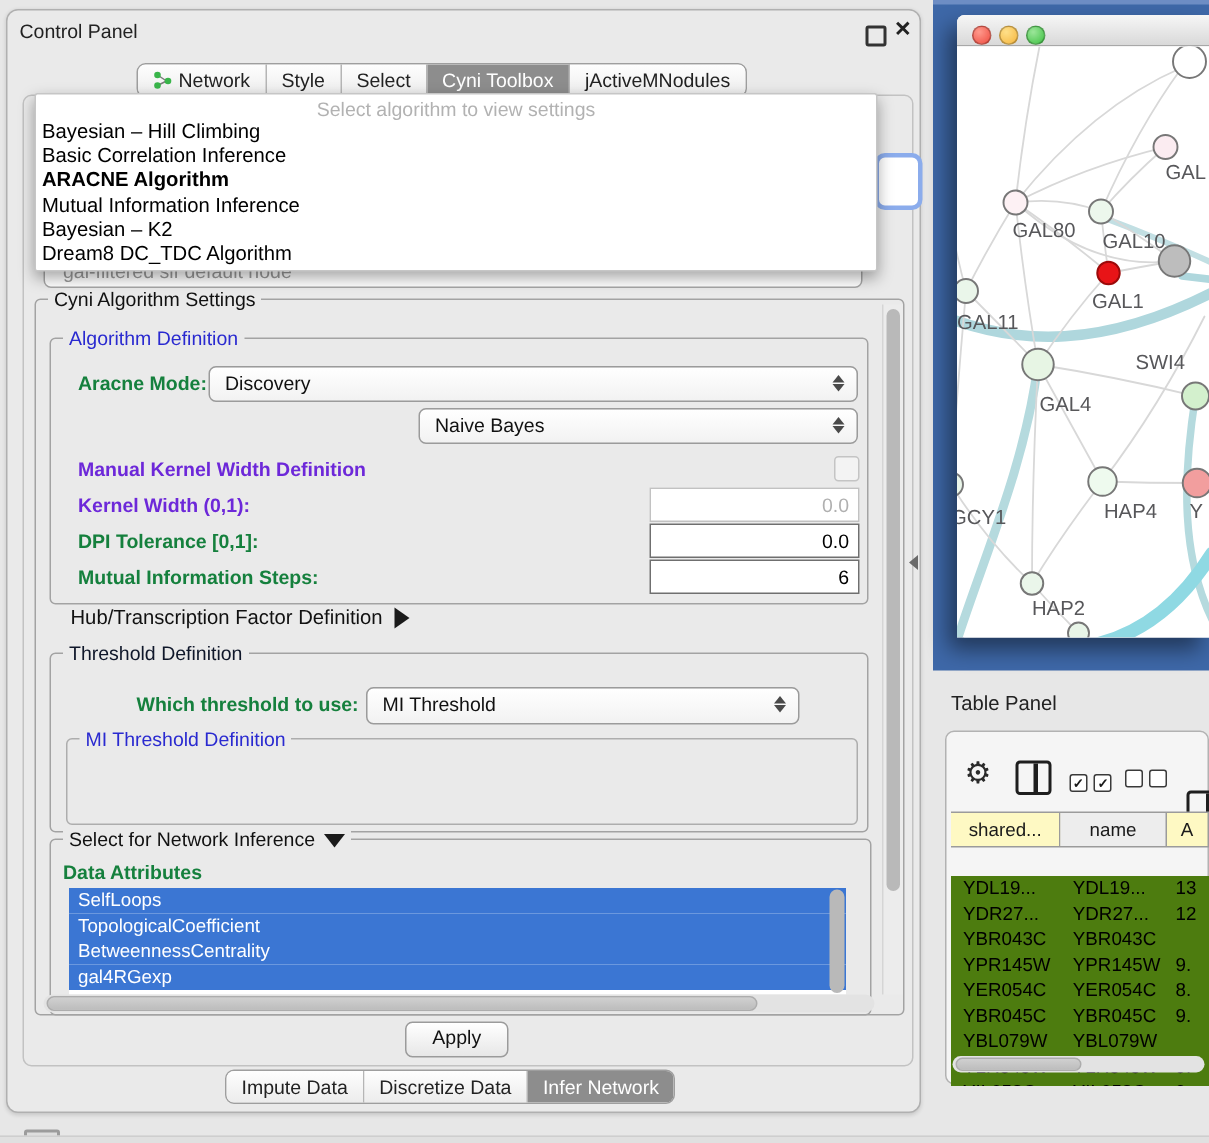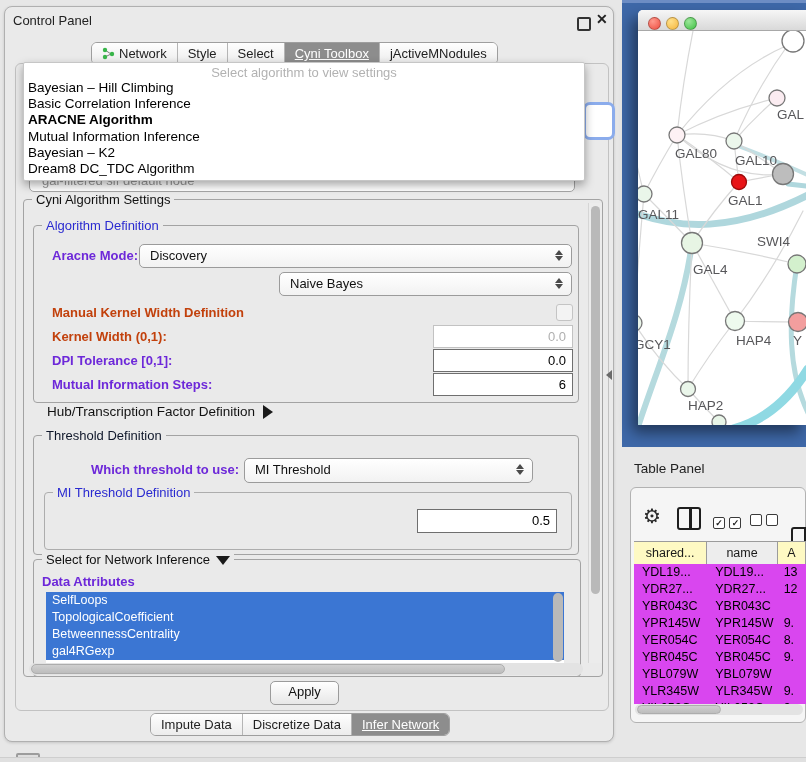--- a/index.html
+++ b/index.html
@@ -12,21 +12,21 @@
   .cpanel-title{left:8px;top:6px;font-size:13px;color:#222;}
   .win-float{left:572px;top:10px;width:10px;height:10px;border:2px solid #333;border-radius:2px;}
   .win-close{left:591px;top:4px;font-size:14px;font-weight:bold;color:#222;}
   
   .seg{display:flex;border:1px solid #9e9e9e;border-radius:6px;overflow:hidden;
        background:#f5f5f5;height:23px;box-sizing:border-box;}
   .seg .tab{display:flex;align-items:center;justify-content:center;gap:4px;font-size:13px;
        color:#222;background:linear-gradient(#fefefe,#ececec);border-right:1px solid #b5b5b5;
        padding:0 10px;white-space:nowrap;}
   .seg .tab:last-child{border-right:none;}
-  .seg .tab.sel{background:#8d8d8d;color:#fff;text-decoration:underline;}
+  .seg .tab.sel{background:#8d8d8d;color:#fff;}
   .toptabs{left:86px;top:35px;}
   .bottomtabs{left:145px;top:706px;}
   
   .content-outline{left:10px;top:56px;width:592px;height:646px;border:1px solid #c2c2c2;
        border-radius:6px;}
   
   .ghost-combo{left:24px;top:160px;width:546px;height:25px;background:#fff;border:1px solid #a6a6a6;
        border-radius:5px;font-size:13px;color:#9a9a9a;line-height:25px;padding-left:12px;box-sizing:border-box;}
   .focus-frag{left:578px;top:95px;width:26px;height:32px;background:#fff;border:3px solid #8bacec;
        border-radius:7px;}
@@ -34,22 +34,22 @@
   .popup{left:18px;top:55px;width:560px;height:117px;background:#fff;border:1px solid #c6c6c6;
        border-radius:2px;box-shadow:0 4px 10px rgba(0,0,0,.35);z-index:50;}
   .popup .hint{text-align:center;color:#b2b2b2;font-size:13px;padding-top:2px;height:15px;}
   .popup .item{font-size:13.5px;height:16.2px;line-height:16.2px;padding-left:4px;color:#000;}
   .popup .item.bold{font-weight:bold;}
   
   .group{border:1px solid #a3a3a3;border-radius:4px;}
   .gtitle{position:absolute;top:-8px;left:8px;background:#eaeaea;padding:0 4px;font-size:13px;}
   .gtitle.blue{color:#2a2ad0;}
   .gtitle.green{color:#0f172a;text-align:right;}
-  .lbl{font-size:13px;font-weight:600;color:#6d28d9;white-space:nowrap;}
-  .lbl.dis{color:#c2410c;}
+  .lbl{font-size:13px;font-weight:600;color:#15803d;white-space:nowrap;}
+  .lbl.dis{color:#6d28d9;}
   .combo{background:linear-gradient(#ffffff,#f2f2f2);border:1px solid #9b9b9b;border-radius:5px;
        font-size:13px;color:#111;line-height:22px;padding-left:10px;box-sizing:border-box;}
   .stepper{position:absolute;right:8px;top:4px;width:9px;}
   .stepper:before,.stepper:after{content:"";display:block;width:0;height:0;margin:1px auto;
        border-left:4px solid transparent;border-right:4px solid transparent;}
   .stepper:before{border-bottom:5px solid #4a4a4a;}
   .stepper:after{border-top:5px solid #4a4a4a;}
   .tfield{background:#fff;border:1px solid #6f6f6f;font-size:13px;color:#000;text-align:right;
        padding-right:6px;line-height:21px;box-sizing:border-box;}
   .tfield.dis{border:1px solid #c2c2c2;color:#b0b0b0;}
@@ -80,21 +80,21 @@
   .gear{font-size:20px;color:#2a2a2a;line-height:20px;}
   .colicon{width:20px;height:19px;border:2.5px solid #1e1e1e;border-radius:3px;position:relative;}
   .colicon:after{content:"";position:absolute;left:50%;top:0;bottom:0;width:2.5px;background:#1e1e1e;}
   .cb{width:10px;height:10px;border:1.5px solid #3a3a3a;border-radius:2px;display:inline-block;
       font-size:9px;line-height:10px;text-align:center;color:#1a1a1a;font-weight:bold;box-sizing:content-box;background:#fff;}
   .tbl-header{display:flex;height:22px;border-top:1px solid #9b9b9b;border-bottom:1px solid #9b9b9b;}
   .tbl-header .hc{font-size:12.5px;line-height:22px;text-align:center;border-right:1px solid #9b9b9b;
       box-sizing:border-box;overflow:hidden;}
   .hc.blue{background:#fef9c3;}
   .hc.gray{background:#ededed;}
-  .tbl-rows{background:#d946ef;overflow:hidden;}
+  .tbl-rows{background:#4d7c0f;overflow:hidden;margin-top:20px;}
   .trow{display:flex;height:17px;line-height:17px;font-size:12.5px;color:#000;}
   .trow .c0{width:78px;padding-left:8px;box-sizing:border-box;}
   .trow .c1{width:75px;padding-left:8px;box-sizing:border-box;}
   .trow .c2{width:30px;padding-left:6px;box-sizing:border-box;}
   .splitter-arrow{width:0;height:0;border-top:5px solid transparent;border-bottom:5px solid transparent;
       border-right:6px solid #6a6a6a;}
   .mini-icon{left:16px;top:753px;width:20px;height:14px;border:2px solid #9c9c9c;background:#dedede;border-radius:2px;}
   .bottom-strip{left:0;top:757px;width:806px;height:5px;background:#e0e0e0;border-top:1px solid #cecece;}
   svg text{font-family:"Liberation Sans",sans-serif;}
 </style>
@@ -179,21 +179,20 @@
 
   <div class="abs group" style="left:28px;top:428px;width:544px;height:118px;">
     <span class="gtitle green">Threshold Definition</span>
     <div class="abs lbl" style="left:57px;top:26px;">Which threshold to use:</div>
     <div class="abs combo" style="left:210px;top:22px;width:289px;height:25px;">
       <span>MI Threshold</span>
       <span class="stepper"></span>
     </div>
     <div class="abs group" style="left:10px;top:56px;width:526px;height:56px;border-color:#adadad;">
       <span class="gtitle blue">MI Threshold Definition</span>
-      <div class="abs tfield" style="left:372px;top:16px;width:140px;height:24px;">0.5</div>
     </div>
   </div>
 
   <div class="abs group" style="left:28px;top:552px;width:546px;height:116px;">
     <span class="gtitle" style="color:#111;"><span>Select for Network Inference</span><span class="tri-down"></span></span>
     <div class="abs lbl" style="left:8px;top:14px;">Data Attributes</div>
     <div class="abs attr-list" style="left:12px;top:32px;width:518px;height:71px;" id="attr-list">
         <div class="attr-row">SelfLoops</div>
         <div class="attr-row">TopologicalCoefficient</div>
         <div class="attr-row">BetweennessCentrality</div>

